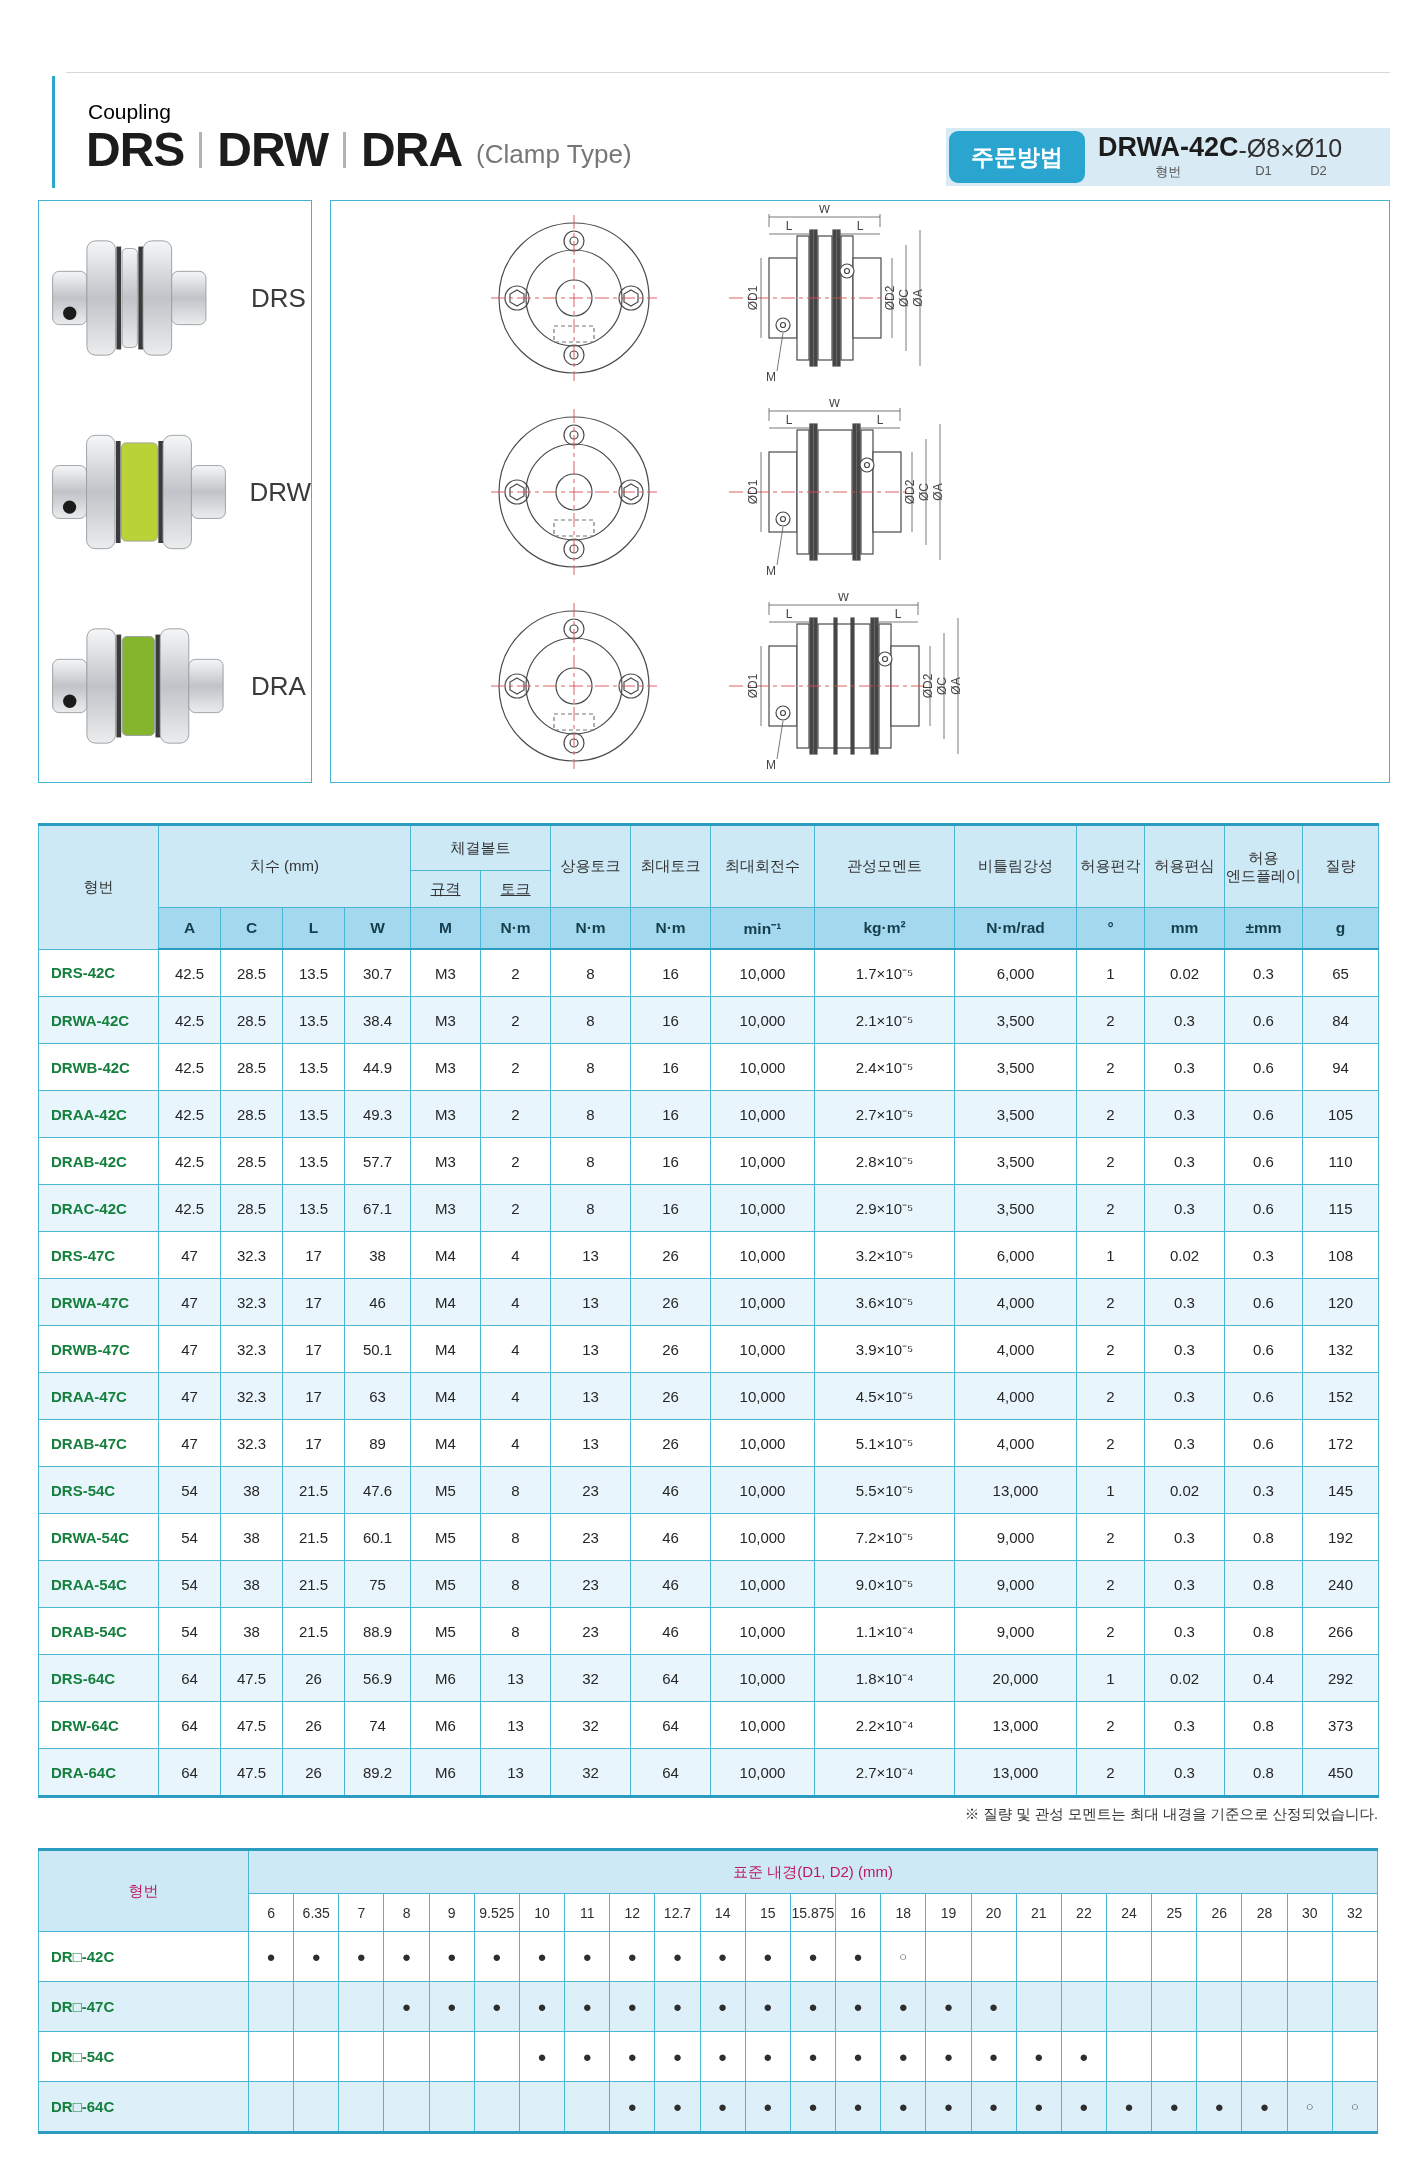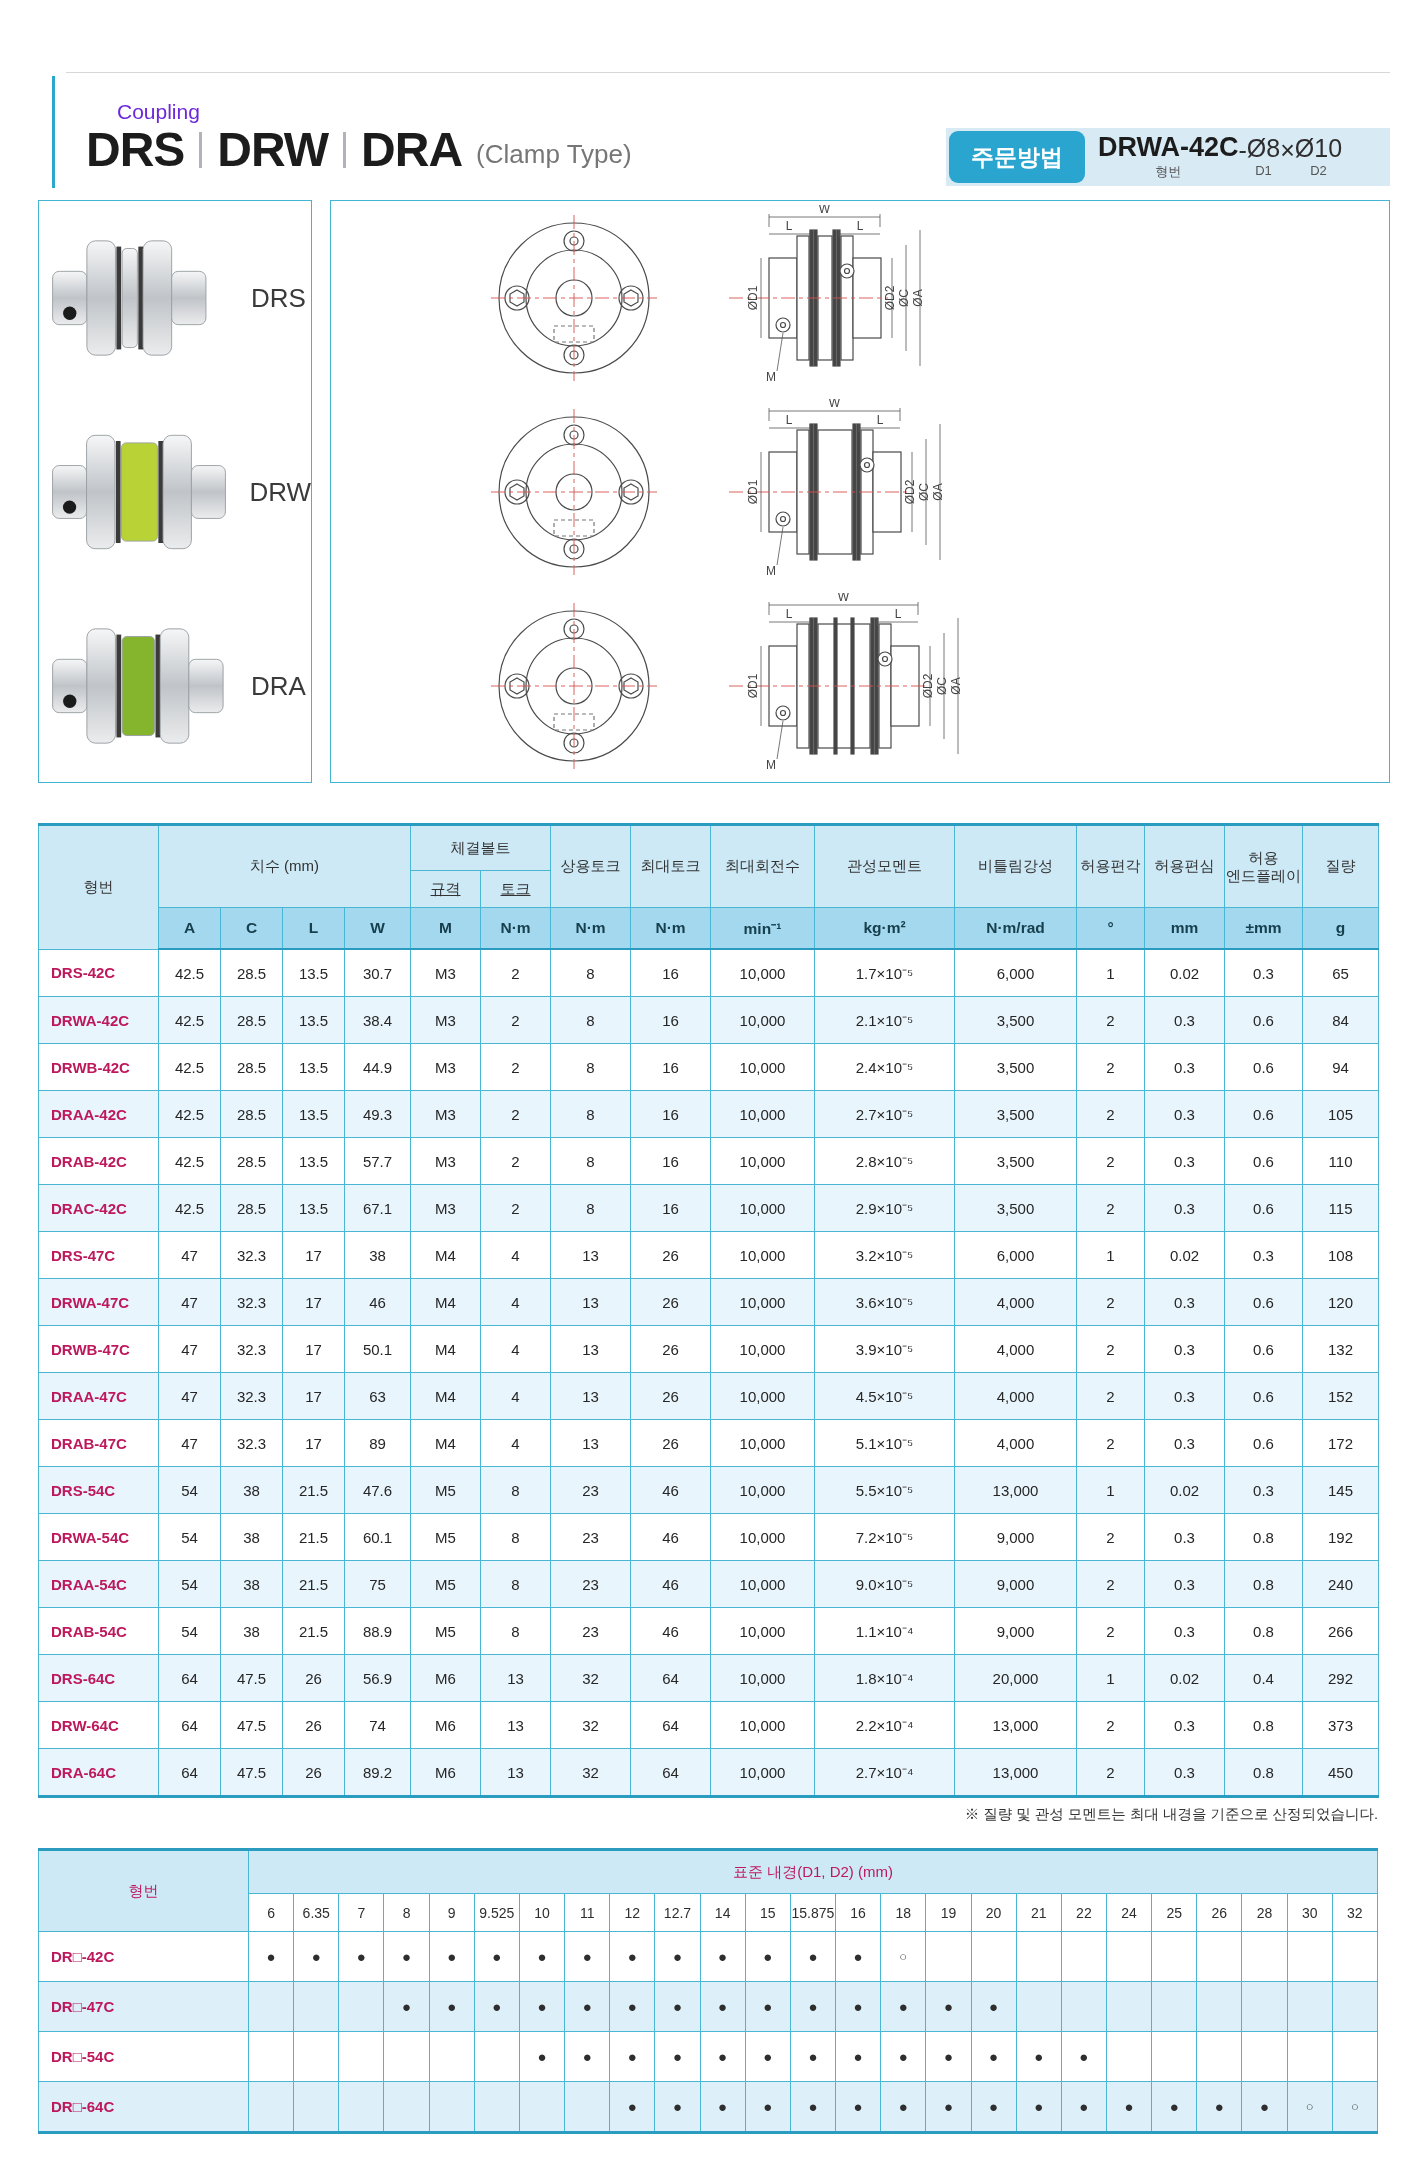--- a/index.html
+++ b/index.html
@@ -1,20 +1,20 @@
 <!DOCTYPE html>
 <html><head>
 <meta charset="utf-8">
 <style>
   html,body{margin:0;padding:0;background:#fff;}
   body{width:1424px;height:2176px;position:relative;font-family:"Liberation Sans",sans-serif;color:#2e2e2e;}
 
   .top-rule{position:absolute;left:66px;top:72px;width:1324px;height:1px;background:#d7d7d7;}
   .accent{position:absolute;left:52px;top:76px;width:3px;height:112px;background:#2aa7cf;}
-  .cat{position:absolute;left:88px;top:100px;font-size:21px;color:#6d28d9;margin-left:29px;}
+  .cat{position:absolute;left:88px;top:100px;font-size:21px;color:#000000;}
   .title-row{position:absolute;left:86px;top:126px;display:flex;align-items:center;}
   .big{font-size:48px;font-weight:bold;color:#1c1c1c;letter-spacing:-1px;line-height:1;}
   .sep{width:3px;height:36px;background:#b0b4b8;margin:0 15px;}
   .sub{font-size:26px;color:#767676;margin-left:14px;padding-top:8px;}
 
   .order-box{position:absolute;left:946px;top:128px;width:444px;height:58px;background:#d8eaf4;border-radius:0;}
   .badge{position:absolute;left:3px;top:3px;width:136px;height:52px;background:#2aa5cf;border-radius:9px;color:#fff;
          font-size:23px;font-weight:bold;display:flex;align-items:center;justify-content:center;}
   .code{position:absolute;left:152px;top:5px;display:flex;align-items:flex-start;}
   .code .part{display:flex;flex-direction:column;align-items:center;}
@@ -34,21 +34,21 @@
   .tables{position:absolute;left:38px;top:823px;width:1340px;}
   table{border-collapse:collapse;table-layout:fixed;width:1340px;font-size:15px;}
   th,td{border:1px solid #49b6d3;text-align:center;padding:0;overflow:hidden;}
   table.spec{border-top:3px solid #2a9cc0;border-bottom:3px solid #2a9cc0;}
   .spec thead th{background:#cde9f6;font-weight:normal;color:#333;font-size:15px;}
   .spec tr.h1 th{height:44px;}
   .spec tr.h2 th{height:36px;text-decoration:underline;}
   .spec tr.h3 th{height:40px;background:#a4d8ee;font-weight:bold;color:#17404f;font-size:15.5px;border-bottom:2px solid #2a9cc0;}
   .spec tbody td{height:46px;background:#fff;color:#262626;}
   .spec tbody tr.alt td{background:#e9f5fc;}
-  .spec td.model,.bore td.model{font-weight:bold;text-align:left;padding-left:12px;color:#be185d;}
+  .spec td.model,.bore td.model{font-weight:bold;text-align:left;padding-left:12px;color:#15803d;}
   th.pre{white-space:pre-line;line-height:1.15;}
 
   .note{font-size:14.5px;color:#333;text-align:right;margin-top:7px;}
   table.bore{margin-top:24px;border-top:3px solid #2a9cc0;border-bottom:3px solid #2a9cc0;}
   .bore thead th{font-weight:normal;color:#be185d;}
   .bore th.bh{background:#cde9f6;height:42px;font-size:15px;}
   .bore tr.sizes th{background:#fff;height:37px;font-size:14px;color:#2e2e2e;}
   .bore tr.sizes th.tiny{font-size:14px;}
   .bore tbody td{height:49px;background:#fff;font-size:15px;}
   .bore tbody tr.alt td{background:#ddeff8;}

